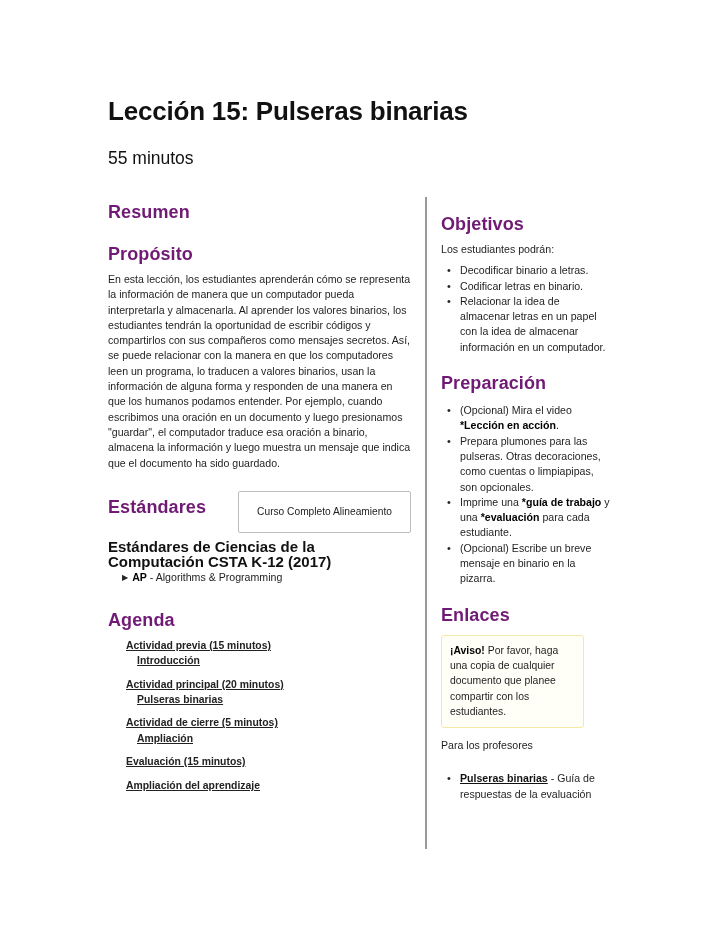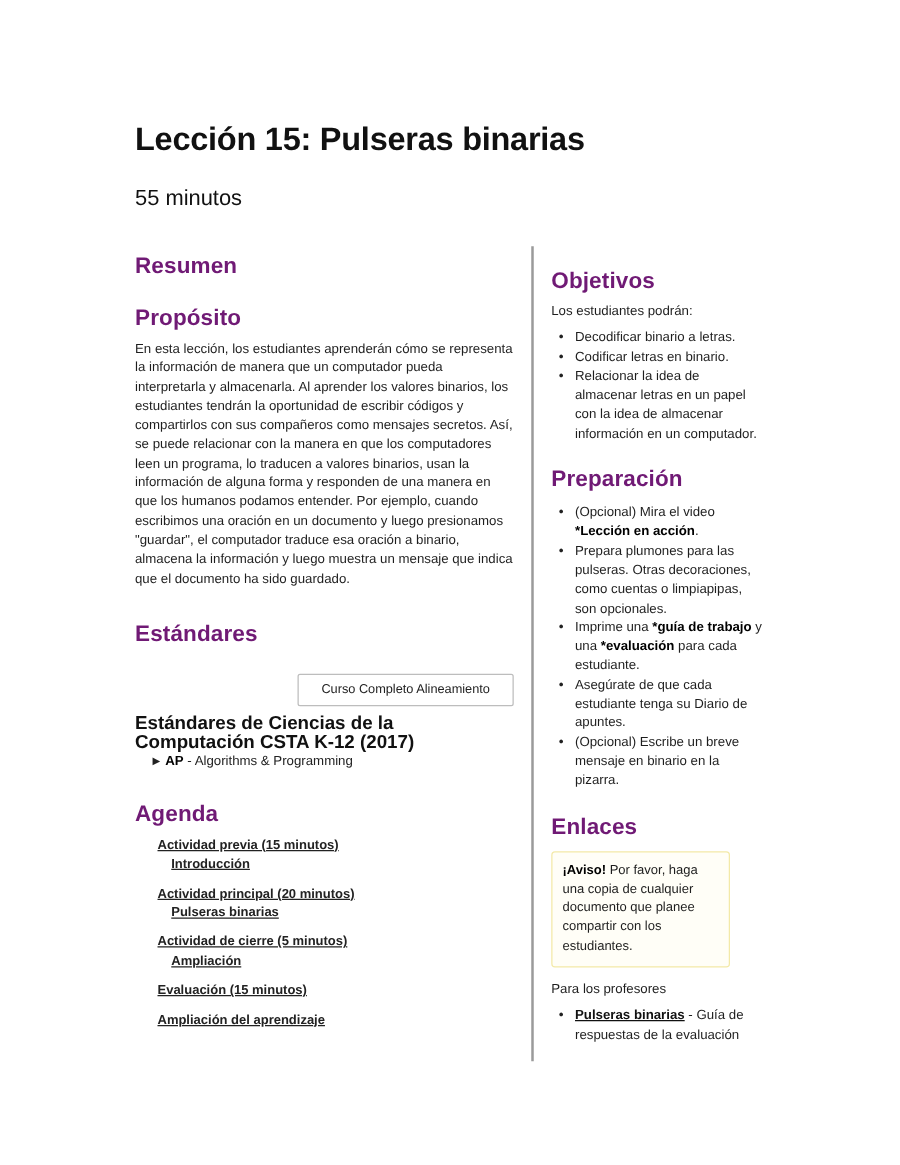--- a/index.html
+++ b/index.html
@@ -26,24 +26,24 @@
     h2 {
       font-size: 18px; font-weight: bold; color: #701a75; letter-spacing: 0.1px;
       line-height: 24px; margin-bottom: 6px;
     }
     p, li { font-size: 10.6px; line-height: 15.3px; color: #1e1e1e; }
     b { font-weight: bold; color: #000; }
     .section { margin-bottom: 18px; }
     .std-header { display: flex; align-items: flex-start; justify-content: space-between; margin-bottom: 6px; }
     .std-header h2 { margin-bottom: 0; margin-top: 4px; }
     .align-btn {
-      width: 173px; height: 26px; border: 1px solid #bdbdbd; border-radius: 2px;
+      width: 173px; height: 42px; border: 1px solid #bdbdbd; border-radius: 2px;
       background: #fff; font-size: 10.2px; color: #222; display: flex;
       align-items: center; justify-content: center; margin-right: 2px;
-      font-family: "Liberation Sans", "DejaVu Sans", sans-serif; cursor: pointer; margin-top: 48px;
+      font-family: "Liberation Sans", "DejaVu Sans", sans-serif; cursor: pointer;
     }
     .std-org { font-size: 15px; font-weight: bold; color: #111; line-height: 15px; }
     .std-item { font-size: 10.6px; line-height: 16px; padding-left: 14px; color: #222; }
     .std-item .tri { font-size: 8px; margin-right: 4px; vertical-align: 1px; }
     .agenda { padding-left: 18px; margin-top: 2px; }
     .ag-group { margin-bottom: 8px; }
     .ag-link, .ag-sub {
       display: block; font-size: 10.4px; font-weight: bold; color: #222;
       text-decoration: underline; line-height: 15.4px; cursor: pointer;
     }
@@ -129,29 +129,28 @@
         <li>Relacionar la idea de almacenar letras en un papel con la idea de almacenar información en un computador.</li>
       </ul>
     </section>
 
     <section class="section" style="margin-bottom:16px;">
       <h2 style="margin-bottom:8px;">Preparación</h2>
       <ul>
         <li><span>(Opcional) Mira el video </span><b>*Lección en acción</b><span>.</span></li>
         <li>Prepara plumones para las pulseras. Otras decoraciones, como cuentas o limpiapipas, son opcionales.</li>
         <li><span>Imprime una </span><b>*guía de trabajo</b><span> y una </span><b>*evaluación</b><span> para cada estudiante.</span></li>
-        <li>Asegúrate de que cada estudiante tenga su Diario de apuntes.</li>
         <li>(Opcional) Escribe un breve mensaje en binario en la pizarra.</li>
       </ul>
     </section>
 
     <section class="section">
       <h2 style="margin-bottom:8px;">Enlaces</h2>
       <div class="notice">
         <p><b>¡Aviso!</b><span> Por favor, haga una copia de cualquier documento que planee compartir con los estudiantes.</span></p>
       </div>
-      <p style="margin-bottom:6px;">Para los profesores</p>
+      <p style="margin-bottom:18px;">Para los profesores</p>
       <ul>
         <li><a class="link-u">Pulseras binarias</a><span> - Guía de respuestas de la evaluación</span></li>
       </ul>
     </section>
   </div>
 </div>
 
 </body></html>

